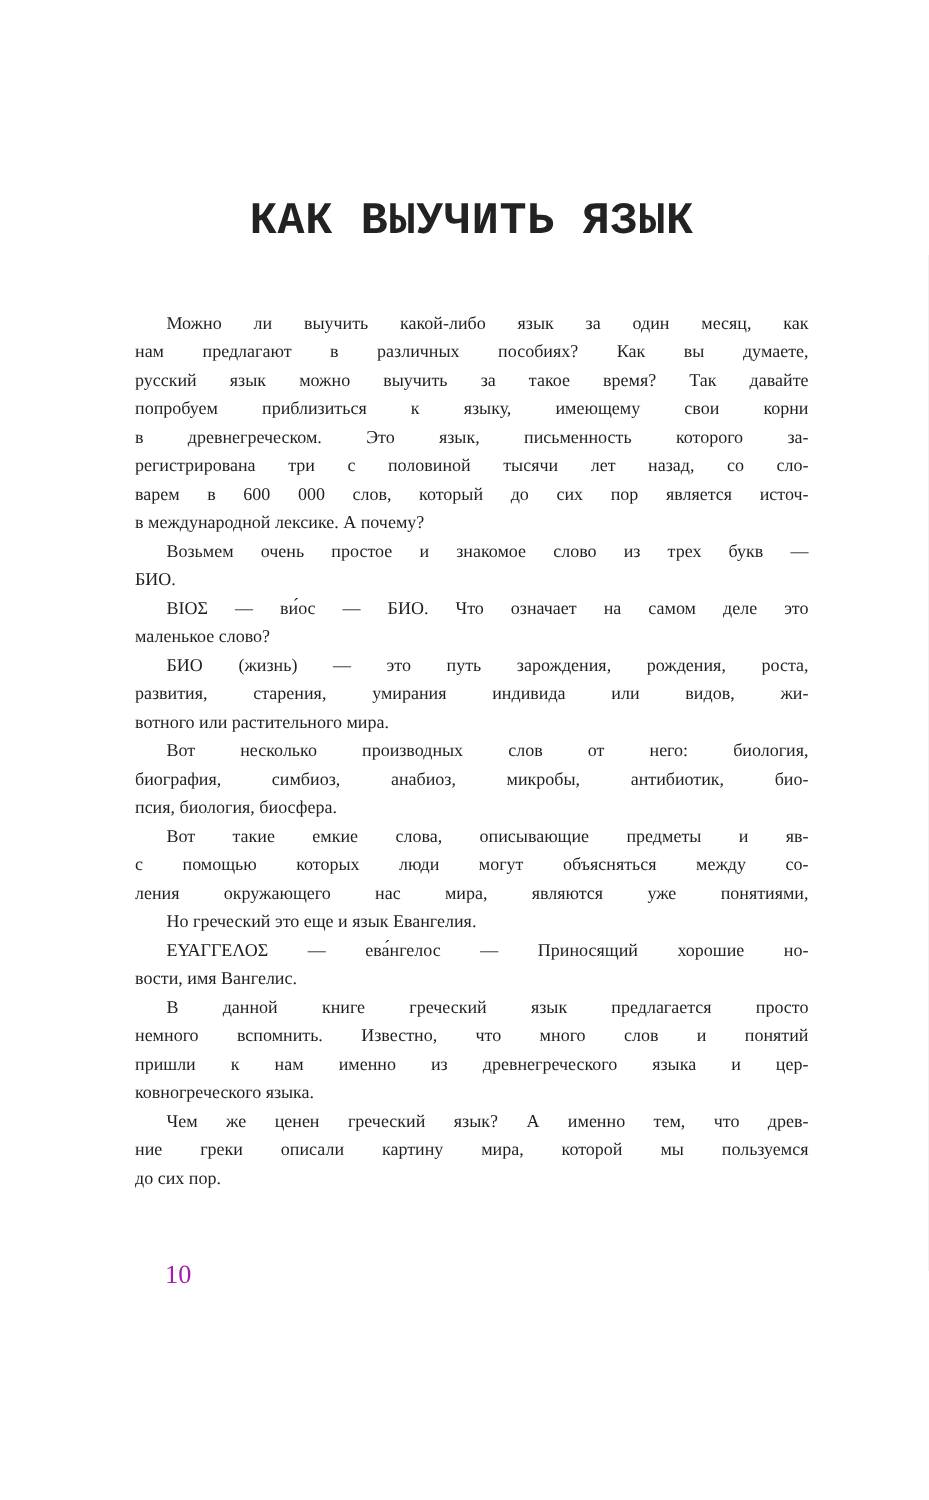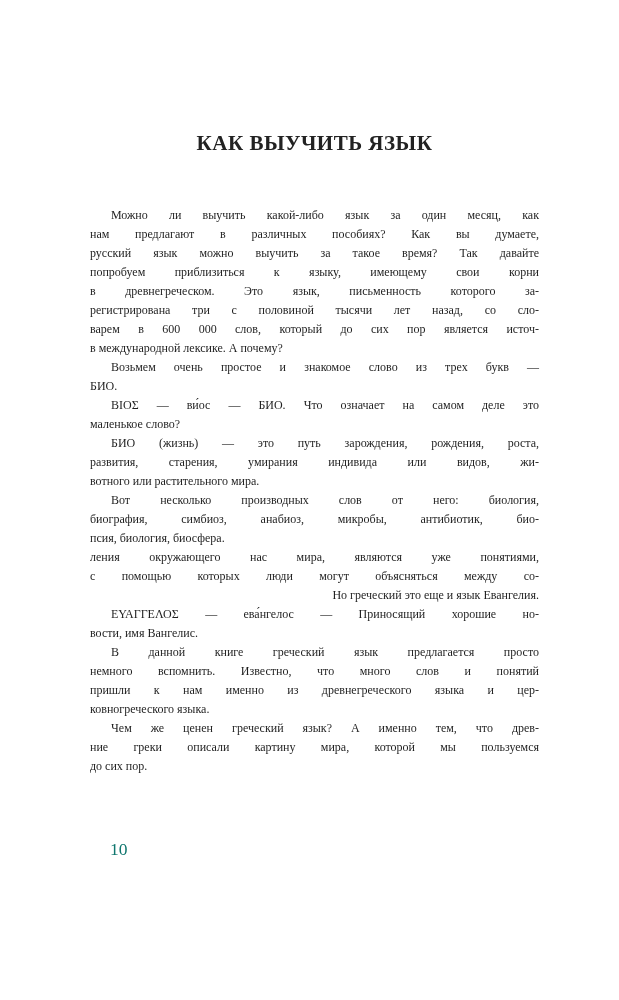--- a/index.html
+++ b/index.html
@@ -17,52 +17,52 @@
     font-family: "Liberation Serif", "DejaVu Serif", serif;
     overflow: hidden;
   }
   .chapter-title {
     position: absolute;
     left: 90px;
     top: 131px;
     width: 449px;
     margin: 0;
     text-align: center;
-    font-size: 21px;
+    font-size: 30px;
     font-weight: bold;
     letter-spacing: 0.5px;
     color: #222222;
+    font-family: Liberation Mono, monospace;
   }
   .body-text {
     position: absolute;
     left: 90px;
     top: 206px;
     width: 449px;
     font-size: 12px;
     line-height: 19px;
   }
   .para { margin: 0; padding: 0; }
   .line {
     text-align: left;
     min-height: 19px;
   }
   .line.just {
     text-align: justify;
     text-align-last: justify;
   }
   .line.first {
     text-indent: 21px;
-    text-align: right;
   }
   .folio {
     position: absolute;
     left: 110px;
     top: 839px;
     font-size: 17.5px;
-    color: #0f766e;
+    color: #a21caf;
   }
 </style>
 </head>
 <body>
 
 <div class="page">
   <h1 class="chapter-title">КАК ВЫУЧИТЬ ЯЗЫК</h1>
 
   <div class="body-text">
       <div class="para">
@@ -87,22 +87,23 @@
         <div class="line first just">БИО (жизнь) — это путь зарождения, рождения, роста,</div>
         <div class="line just">развития, старения, умирания индивида или видов, жи-</div>
         <div class="line">вотного или растительного мира.</div>
       </div>
       <div class="para">
         <div class="line first just">Вот несколько производных слов от него: биология,</div>
         <div class="line just">биография, симбиоз, анабиоз, микробы, антибиотик, био-</div>
         <div class="line">псия, биология, биосфера.</div>
       </div>
       <div class="para">
+        <div class="line first just">Вот такие емкие слова, описывающие предметы и яв-</div>
+        <div class="line just">с помощью которых люди могут объясняться между со-</div>
         <div class="line just">ления окружающего нас мира, являются уже понятиями,</div>
-        <div class="line just">с помощью которых люди могут объясняться между со-</div>
       </div>
       <div class="para">
         <div class="line first">Но греческий это еще и язык Евангелия.</div>
       </div>
       <div class="para">
         <div class="line first just">ΕΥΑΓΓΕΛΟΣ — ева́нгелос — Приносящий хорошие но-</div>
         <div class="line">вости, имя Вангелис.</div>
       </div>
       <div class="para">
         <div class="line first just">В данной книге греческий язык предлагается просто</div>

